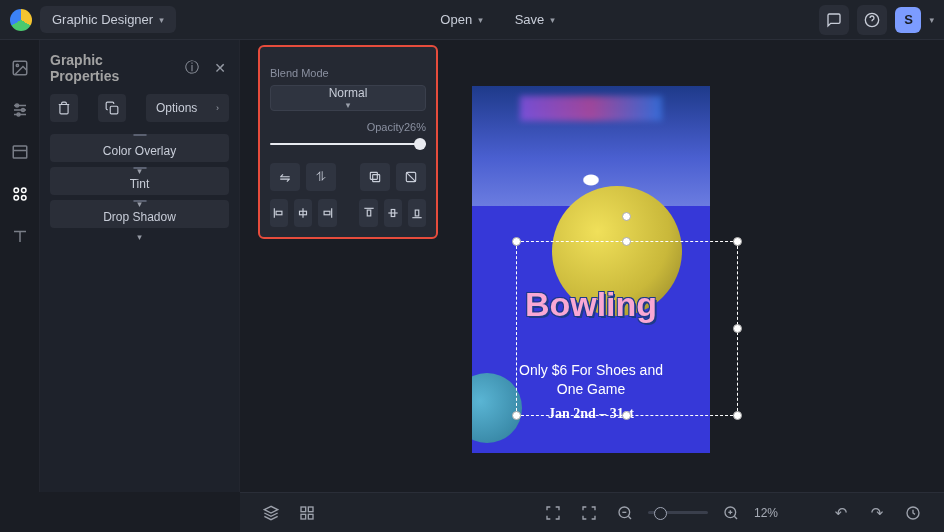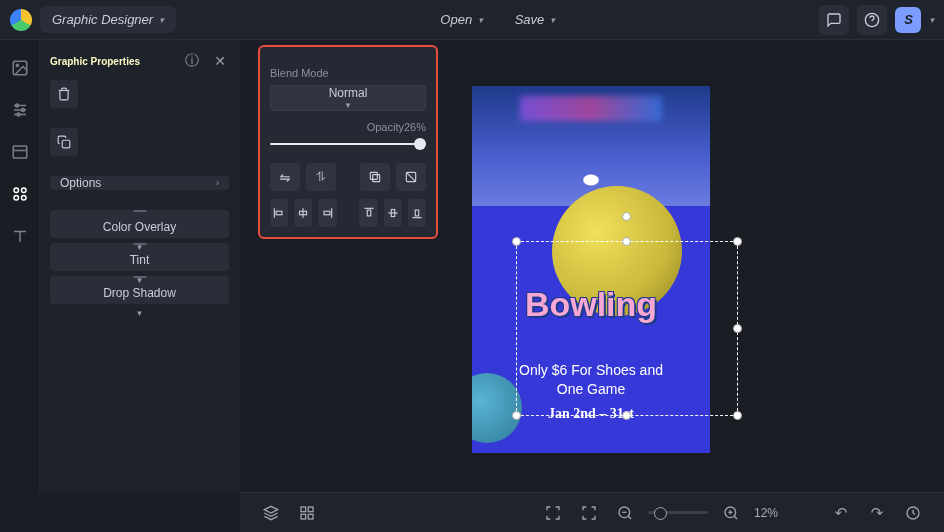--- a/index.html
+++ b/index.html
@@ -1,37 +1,37 @@
 <!DOCTYPE html>
 <html><head>
 <meta charset="utf-8">
 <style>
 * { margin: 0; padding: 0; box-sizing: border-box; font-family: -apple-system, BlinkMacSystemFont, "Segoe UI", sans-serif; }
 body { background: #1a1d24; color: #c8cdd8; width: 944px; height: 532px; overflow: hidden; }
 
-.topbar { height: 40px; background: #1f232b; display: flex; align-items: center; padding: 0 10px; gap: 8px; border-bottom: 1px solid #2a2e38; font-style: italic; }
+.topbar { height: 40px; background: #1f232b; display: flex; align-items: center; padding: 0 10px; gap: 8px; border-bottom: 1px solid #2a2e38; }
 .logo { width: 22px; height: 22px; border-radius: 50%; background: conic-gradient(#f4c430 0deg 120deg, #4bc96f 120deg 240deg, #3b82f6 240deg 360deg); }
 .dd { background: #2a2e38; border-radius: 6px; padding: 6px 12px; display: flex; align-items: center; gap: 6px; font-size: 13px; cursor: pointer; }
 .dd.ghost { background: transparent; }
 .chev { font-size: 9px; opacity: .7; }
 .flex-spacer { flex: 1; }
 .iconbtn { width: 30px; height: 30px; border-radius: 6px; display: flex; align-items: center; justify-content: center; cursor: pointer; }
 .iconbtn.bg { background: #2a2e38; }
 .avatar { width: 26px; height: 26px; border-radius: 6px; background: #7c9cff; color: #1a1d24; display: flex; align-items: center; justify-content: center; font-weight: 600; font-size: 13px; }
 
 .main { display: flex; height: 452px; }
 .rail { width: 40px; background: #1a1d24; display: flex; flex-direction: column; align-items: center; padding-top: 18px; gap: 22px; border-right: 1px solid #23262f; }
 .rail .ri { width: 20px; height: 20px; opacity: .55; cursor: pointer; display: flex; align-items: center; justify-content: center; }
 .rail .ri.active { opacity: 1; color: #fff; }
 
 .panel { width: 200px; background: #1e222b; padding: 12px 10px; border-right: 1px solid #23262f; }
 .panel-head { display: flex; align-items: center; gap: 10px; margin-bottom: 10px; }
-.panel-title { font-weight: 600; font-size: 10px; color: #fef9c3; flex: 1; }
+.panel-title { font-weight: 600; font-size: 14px; color: #a3a3a3; flex: 1; }
 .panel-ic { width: 18px; height: 18px; opacity: .7; cursor: pointer; display: flex; align-items: center; justify-content: center; font-size: 14px; }
-.toolrow { display: flex; gap: 20px; margin-bottom: 20px; flex-direction: column; }
+.toolrow { display: flex; gap: 20px; margin-bottom: 12px; }
 .tinybox { width: 28px; height: 28px; background: #2a2e38; border-radius: 4px; display: flex; align-items: center; justify-content: center; cursor: pointer; font-size: 13px; }
 .optbtn { flex: 1; background: #2a2e38; border-radius: 4px; height: 28px; display: flex; align-items: center; padding: 0 10px; font-size: 12px; cursor: pointer; }
 .proprow { background: #2a2e38; border-radius: 4px; height: 28px; display: flex; align-items: center; padding: 0 8px; font-size: 12px; margin-bottom: 5px; cursor: pointer; gap: 8px; flex-direction: column; }
 .chk { width: 14px; height: 14px; border: 1.5px solid #5a6070; border-radius: 3px; }
 
 .canvas-area { flex: 1; position: relative; background: #1a1d24; }
 .float-panel { position: absolute; left: 18px; top: 5px; width: 180px; background: #252933; border-radius: 6px; padding: 10px 12px 12px; outline: 2.5px solid #e74c3c; outline-offset: -2px; }
 .fp-label { font-size: 11px; color: #8a90a0; margin-bottom: 6px; margin-top: 12px; }
 .fp-dd { background: #2f3440; border: 1px solid #3a3f4c; border-radius: 4px; height: 26px; display: flex; align-items: center; padding: 0 8px; font-size: 12px; justify-content: space-between; cursor: pointer; margin-bottom: 10px; flex-direction: column; }
 .fp-row { display: flex; justify-content: flex-end; font-size: 11px; color: #8a90a0; margin-bottom: 4px; }

